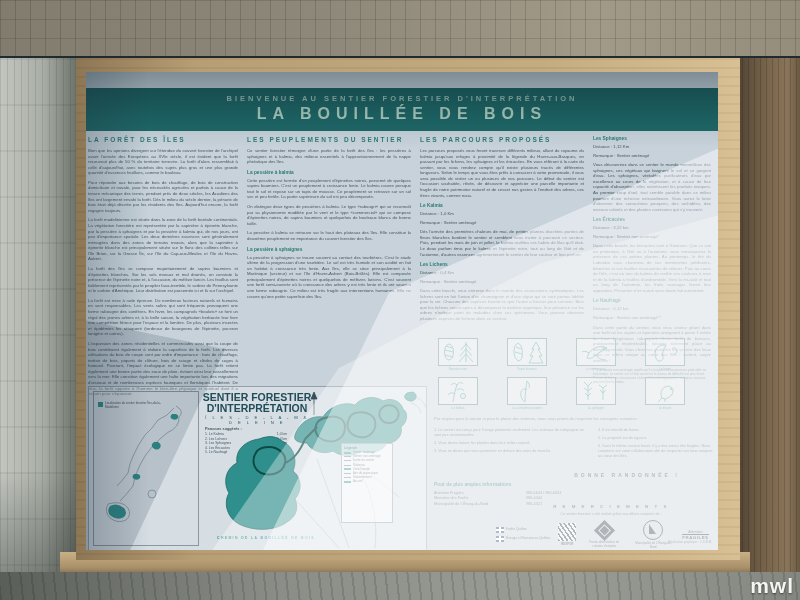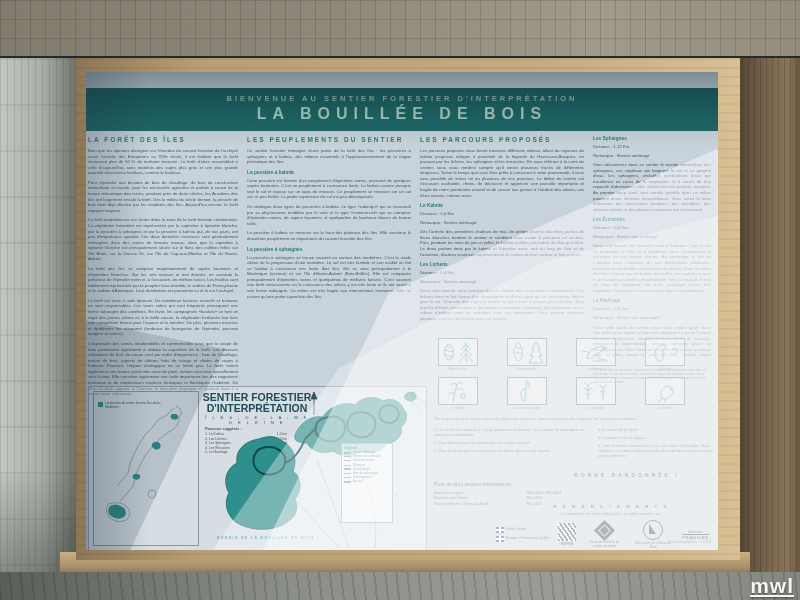--- a/index.html
+++ b/index.html
@@ -29,21 +29,21 @@
     background:
       repeating-linear-gradient(90deg, rgba(0,0,0,.16) 0 1px, transparent 1px 6px),
       linear-gradient(90deg,#4e4233,#77634a 45%,#8a755a 80%,#6b5942);}
   .ledge{left:60px;top:552px;width:690px;height:26px;
     background:linear-gradient(#c9b084,#a9906a 60%,#6e5c43);}
   .deck{left:0;top:572px;width:800px;height:28px;
     background:
       repeating-linear-gradient(84deg, rgba(0,0,0,.12) 0 2px, transparent 2px 11px),
       linear-gradient(90deg,#5a5e58,#8a8e87 35%,#9a9d95 70%,#848780);}
   .watermark{right:6px;bottom:2px;font-size:21px;font-weight:bold;color:#f4f6f2;
-    text-shadow:0 1px 2px rgba(0,0,0,.5);letter-spacing:1px;text-decoration:underline;}
+    text-shadow:0 1px 2px rgba(0,0,0,.5);letter-spacing:1px;}
 
   
   .frame{left:76px;top:58px;width:664px;height:502px;
     background:
       repeating-linear-gradient(180deg, rgba(0,0,0,.05) 0 2px, transparent 2px 9px),
       linear-gradient(90deg,#8d7654,#b89e74 18%,#c4ab80 70%,#d9c094);}
   .panel{position:absolute;left:10px;top:14px;width:632px;height:478px;
     background:#c7d2da;overflow:hidden;}
   .ov{position:absolute;inset:0;pointer-events:none;}
   .ov-lit1{background:rgba(255,255,255,.34);

